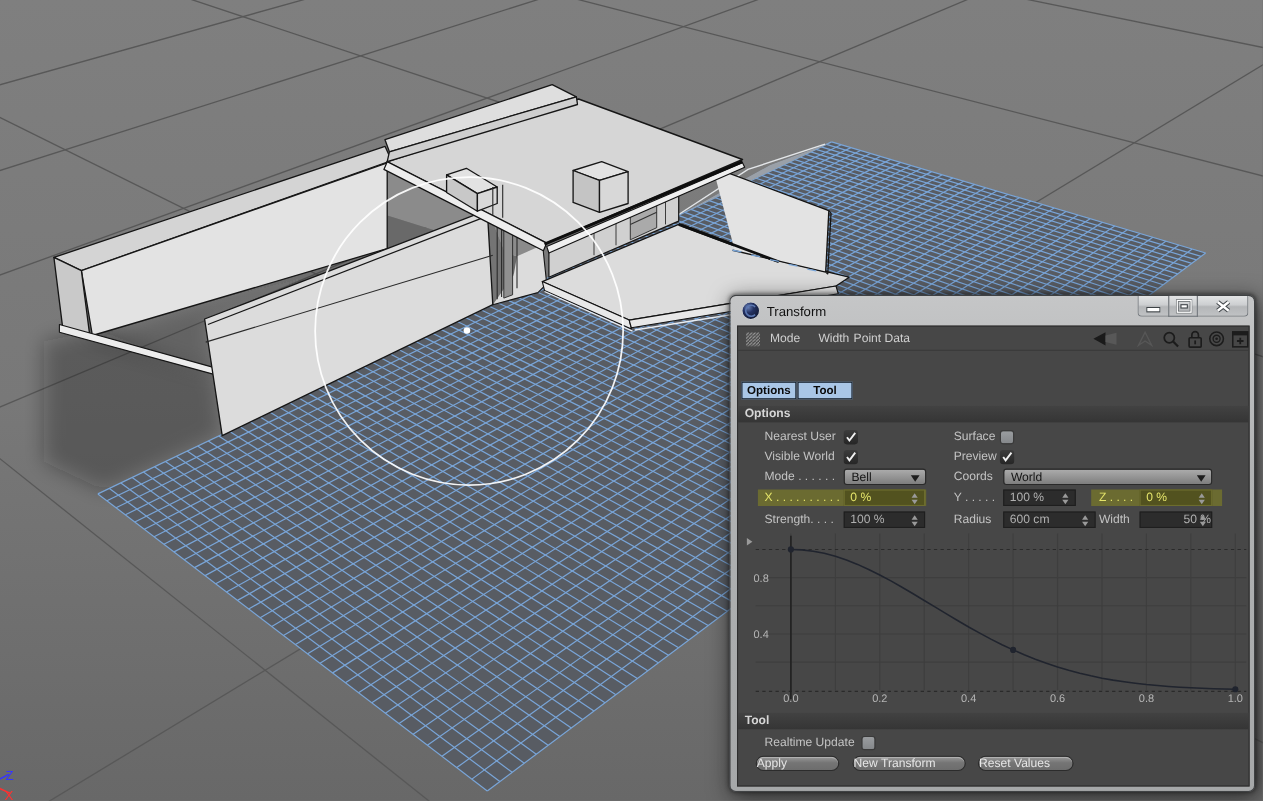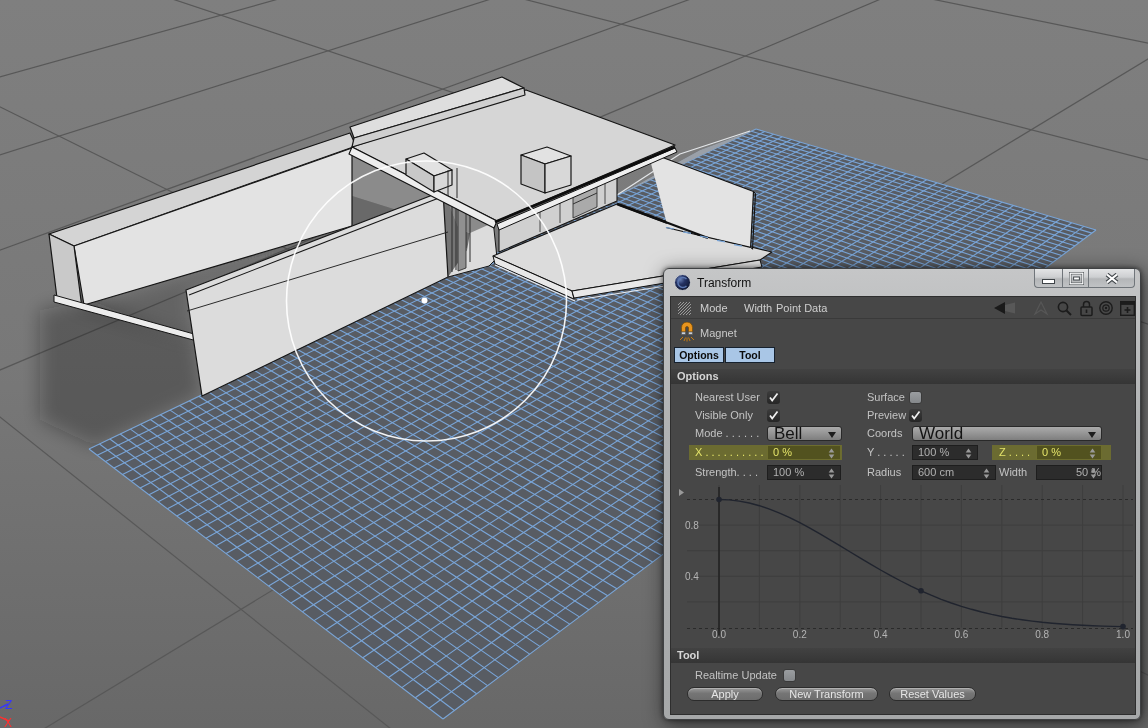--- a/index.html
+++ b/index.html
@@ -35,33 +35,33 @@
   font-size:11px; font-weight:bold; padding-left:6px; line-height:15px; }
 .lbl { position:absolute; color:#c3c3c3; font-size:11px; white-space:pre; }
 .lbl.olive { color:#e4e46a; }
 .check { position:absolute; width:13px; height:13px; border-radius:3px;
   background:linear-gradient(#3c3c3c,#262626); }
 .check svg { position:absolute; left:1px; top:1px; }
 .uncheck { position:absolute; width:13px; height:13px; border-radius:3px;
   background:linear-gradient(#9a9da0,#85888b); border:1px solid #3a3a3a; }
 .drop { position:absolute; height:15px; border-radius:3px;
   background:linear-gradient(#ababab,#7e7e7e); border:1px solid #292929;
-  color:#141414; font-size:17px; padding-left:6px; line-height:14px; }
+  color:#141414; font-size:11px; padding-left:6px; line-height:14px; }
 .drop:after { content:""; position:absolute; right:5px; top:5px;
   border-left:4.5px solid transparent; border-right:4.5px solid transparent;
   border-top:6px solid #1d1d1d; }
 .spin { position:absolute; height:15px; background:#2c2c2c; border:1px solid #1e1e1e;
   color:#b0b0b0; font-size:11px; padding-left:5px; line-height:13px; }
 .spin .ar { position:absolute; right:4px; top:1px; width:8px; height:13px; }
 .spin.olive { background:#52521f; border:1px solid #6d6d2e; color:#e4e46a; }
 .band { position:absolute; height:15px; background:#6b6b31; }
 .btn { position:absolute; height:14px; border-radius:7px;
   background:linear-gradient(#9a9a9a,#757575 45%,#6d6d6d);
   border:1px solid #2c2c2c; color:#e6e6e6; font-size:11px;
-  text-align:center; line-height:12px; box-shadow: inset 0 1px 0 #b0b0b0; }
+  text-align:left; line-height:12px; box-shadow: inset 0 1px 0 #b0b0b0; }
 </style></head>
 <body>
 <div id="stage">
 <svg width="1148" height="728" viewBox="0 0 1148 728">
       <defs>
         <linearGradient id="bgg" x1="0" y1="0" x2="0" y2="1">
 <stop offset="0" stop-color="#7f7f7f"></stop>
           <stop offset="0.5" stop-color="#787878"></stop>
           <stop offset="1" stop-color="#686868"></stop>
 </linearGradient>
@@ -350,49 +350,34 @@
 <rect x="114.7" y="9.5" width="1.6" height="3.5" fill="#1c1c1c"></rect>
 <circle cx="135" cy="8" r="6.2" fill="none" stroke="#1c1c1c" stroke-width="1.4"></circle>
 <circle cx="135" cy="8" r="3.2" fill="none" stroke="#1c1c1c" stroke-width="1.2"></circle>
 <circle cx="135" cy="8" r="1.2" fill="#1c1c1c"></circle>
 <rect x="149.7" y="1.7" width="13.6" height="13.6" fill="none" stroke="#1c1c1c" stroke-width="1.4"></rect>
 <rect x="149.7" y="1.7" width="13.6" height="3.2" fill="#1c1c1c"></rect>
 <line x1="156.5" y1="7" x2="156.5" y2="13" stroke="#1c1c1c" stroke-width="1.6"></line>
 <line x1="153.5" y1="10" x2="159.5" y2="10" stroke="#1c1c1c" stroke-width="1.6"></line>
 </svg>
         </div>
-        <div id="magrow">
-          <svg style="position:absolute;left:6px;top:2px" width="20" height="21" viewBox="0 0 20 21">
-<path d="M4.5 10 L4.5 5.5 A5.5 5.5 0 0 1 15.5 5.5 L15.5 10 L11.5 10 L11.5 6 A1.5 1.5 0 0 0 8.5 6 L8.5 10 Z" fill="#e8941e" stroke="#7a4d08" stroke-width="0.8"></path>
-<rect x="4.5" y="10" width="4" height="2.4" fill="#cfd3d8" stroke="#55585c" stroke-width="0.7"></rect>
-<rect x="11.5" y="10" width="4" height="2.4" fill="#cfd3d8" stroke="#55585c" stroke-width="0.7"></rect>
-<g stroke="#c87d10" stroke-width="1">
-<line x1="3" y1="18" x2="6" y2="15"></line>
-              <line x1="7" y1="19" x2="8.6" y2="15.5"></line>
-<line x1="10" y1="19.5" x2="10" y2="15.5"></line>
-              <line x1="13" y1="19" x2="11.6" y2="15.5"></line>
-<line x1="17" y1="18" x2="14" y2="15"></line>
-            </g>
-</svg>
-          <span style="position:absolute;left:29px;top:7px">Magnet</span>
-        </div>
         <div id="tabs">
           <div class="tab">Options</div>
           <div class="tab">Tool</div>
         </div>
         <div class="sechead" style="top:72px">Options</div>
         <div class="lbl" style="left:24px;top:94px">Nearest User</div>
         <div class="check" style="left:96px;top:94px">
           <svg width="11" height="11" viewBox="0 0 11 11">
             <path d="M2 5.5 L4.2 8.5 L9.5 1.5" stroke="#f0f0f0" stroke-width="1.7" fill="none"></path>
           </svg>
         </div>
         <div class="lbl" style="left:196px;top:94px">Surface</div>
         <div class="uncheck" style="left:238px;top:94px"></div>
-        <div class="lbl" style="left:24px;top:112px">Visible Only</div>
+        <div class="lbl" style="left:24px;top:112px">Visible World</div>
         <div class="check" style="left:96px;top:112px">
           <svg width="11" height="11" viewBox="0 0 11 11">
             <path d="M2 5.5 L4.2 8.5 L9.5 1.5" stroke="#f0f0f0" stroke-width="1.7" fill="none"></path>
           </svg>
         </div>
         <div class="lbl" style="left:196px;top:112px">Preview</div>
         <div class="check" style="left:238px;top:112px">
           <svg width="11" height="11" viewBox="0 0 11 11">
             <path d="M2 5.5 L4.2 8.5 L9.5 1.5" stroke="#f0f0f0" stroke-width="1.7" fill="none"></path>
           </svg>

